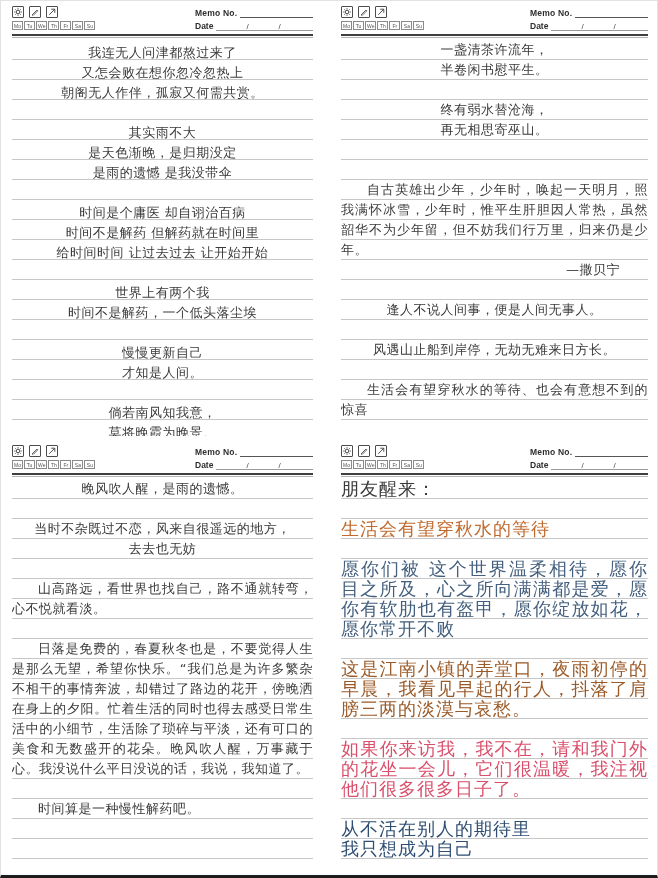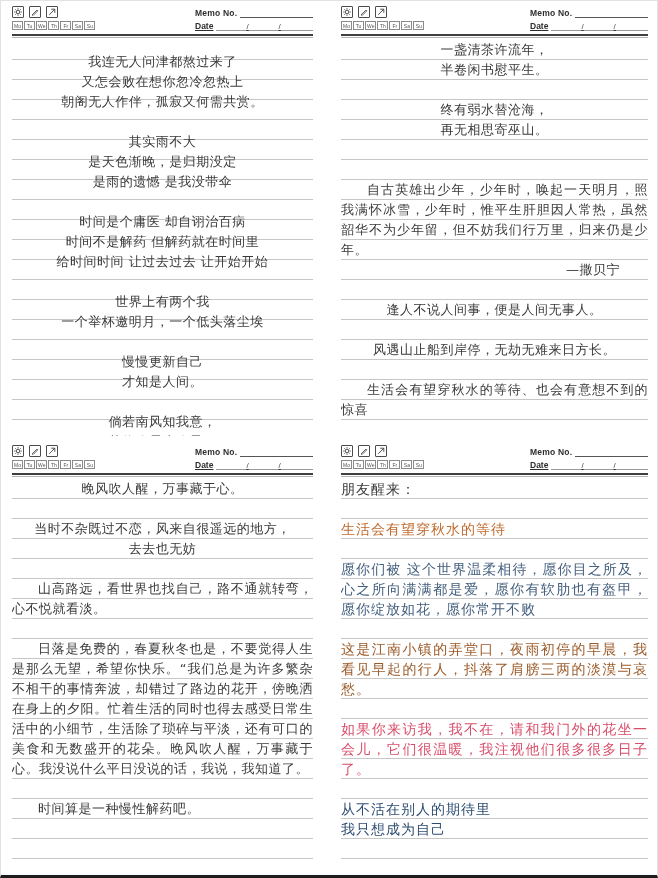--- a/index.html
+++ b/index.html
@@ -25,36 +25,36 @@
   .sq-icon svg{display:block;}
   .week-row{display:flex;gap:1px;margin-top:1px;}
   .day-box{
     min-width:11px;height:9px;border:1px solid #8a8a8a;font-size:5px;line-height:8px;
     text-align:center;color:#555;padding:0 1px;background:#fff;
     font-family:"Liberation Sans", sans-serif;
   }
   .hdr-right{width:118px;padding-top:2px;}
   .memo-no-row{display:flex;align-items:flex-end;font-size:8.5px;font-weight:bold;color:#2e2e2e;letter-spacing:.2px;}
   .memo-no-line{flex:1;border-bottom:1px solid #555;height:9px;margin-left:3px;}
-  .date-row{display:flex;align-items:flex-end;font-size:8.5px;font-weight:bold;color:#2e2e2e;margin-top:3px;text-decoration:underline;}
+  .date-row{display:flex;align-items:flex-end;font-size:8.5px;font-weight:bold;color:#2e2e2e;margin-top:3px;}
   .date-line{flex:1;border-bottom:1px solid #9a9a9a;height:9px;margin-left:3px;display:flex;}
   .slash{flex:1;text-align:right;font-weight:normal;color:#444;font-size:8px;}
   .hdr-rule{border-top:2px solid #3f3f3f;border-bottom:1px solid #b5b5b5;height:4px;margin-top:2px;}
   
   .content{
     margin-top:2px;height:396px;overflow:hidden;
     background:repeating-linear-gradient(to bottom,transparent 0px,transparent 19px,#c7c7c7 19px,#c7c7c7 20px);
   }
   .para{font-size:13px;line-height:20px;color:#3a3a3a;letter-spacing:.5px;
     font-family:"DejaVu Sans", sans-serif;}
   .para.center{text-align:center;}
   .para.right{text-align:right;padding-right:28px;}
   .para.justify{text-align:justify;}
   .para .indent{text-indent:2em;}
-  .memo-br .para{font-size:14px;letter-spacing:1px;}
+  .memo-br .para{font-size:18px;letter-spacing:1px;}
   .hand-line{min-height:20px;}
 </style>
 </head>
 <body>
 
 <div class="page">
 
   <div class="memo">
     <div class="memo-header">
       <div class="hdr-left">
@@ -97,38 +97,38 @@
           <span class="date-line">
             <span class="slash">/</span>
             <span class="slash">/</span>
             <span class="slash" style="visibility:hidden">.</span>
           </span>
         </div>
       </div>
     </div>
     <div class="hdr-rule"></div>
     <div class="content">
-        <div class="para center" style="color: rgb(58, 58, 58); margin-top: 12px;">
+        <div class="para center" style="color: rgb(58, 58, 58); margin-top: 3px;">
           <div class="hand-line">我连无人问津都熬过来了</div>
           <div class="hand-line">又怎会败在想你忽冷忽热上</div>
           <div class="hand-line">朝阁无人作伴，孤寂又何需共赏。</div>
         </div>
         <div class="para center" style="color: rgb(58, 58, 58); margin-top: 20px;">
           <div class="hand-line">其实雨不大</div>
           <div class="hand-line">是天色渐晚，是归期没定</div>
           <div class="hand-line">是雨的遗憾  是我没带伞</div>
         </div>
         <div class="para center" style="color: rgb(58, 58, 58); margin-top: 20px;">
           <div class="hand-line">时间是个庸医  却自诩治百病</div>
           <div class="hand-line">时间不是解药  但解药就在时间里</div>
           <div class="hand-line">给时间时间 让过去过去 让开始开始</div>
         </div>
         <div class="para center" style="color: rgb(58, 58, 58); margin-top: 20px;">
           <div class="hand-line">世界上有两个我</div>
-          <div class="hand-line">一个举杯邀明月，一个低头落尘埃</div>
+          <div class="hand-line">时间不是解药，一个低头落尘埃</div>
         </div>
         <div class="para center" style="color: rgb(58, 58, 58); margin-top: 20px;">
           <div class="hand-line">慢慢更新自己</div>
           <div class="hand-line">才知是人间。</div>
         </div>
         <div class="para center" style="color: rgb(58, 58, 58); margin-top: 20px;">
           <div class="hand-line">倘若南风知我意，</div>
           <div class="hand-line">莫将晚霞为晚景。</div>
         </div>
       </div>
@@ -252,21 +252,21 @@
             <span class="slash">/</span>
             <span class="slash">/</span>
             <span class="slash" style="visibility:hidden">.</span>
           </span>
         </div>
       </div>
     </div>
     <div class="hdr-rule"></div>
     <div class="content">
         <div class="para center" style="color: rgb(58, 58, 58); margin-top: 0px;">
-          <div class="hand-line">晚风吹人醒，万事藏于心。</div>
+          <div class="hand-line">晚风吹人醒，是雨的遗憾。</div>
         </div>
         <div class="para center" style="color: rgb(58, 58, 58); margin-top: 20px; text-align: center;">
           <div class="hand-line">当时不杂既过不恋，风来自很遥远的地方，</div>
           <div class="hand-line">去去也无妨</div>
         </div>
         <div class="para justify" style="color: rgb(58, 58, 58); margin-top: 20px;">
           <div class="indent">山高路远，看世界也找自己，路不通就转弯，心不悦就看淡。</div>
         </div>
         <div class="para justify" style="color: rgb(58, 58, 58); margin-top: 20px;">
           <div class="indent">日落是免费的，春夏秋冬也是，不要觉得人生是那么无望，希望你快乐。“我们总是为许多繁杂不相干的事情奔波，却错过了路边的花开，傍晚洒在身上的夕阳。忙着生活的同时也得去感受日常生活中的小细节，生活除了琐碎与平淡，还有可口的美食和无数盛开的花朵。晚风吹人醒，万事藏于心。我没说什么平日没说的话，我说，我知道了。</div>

